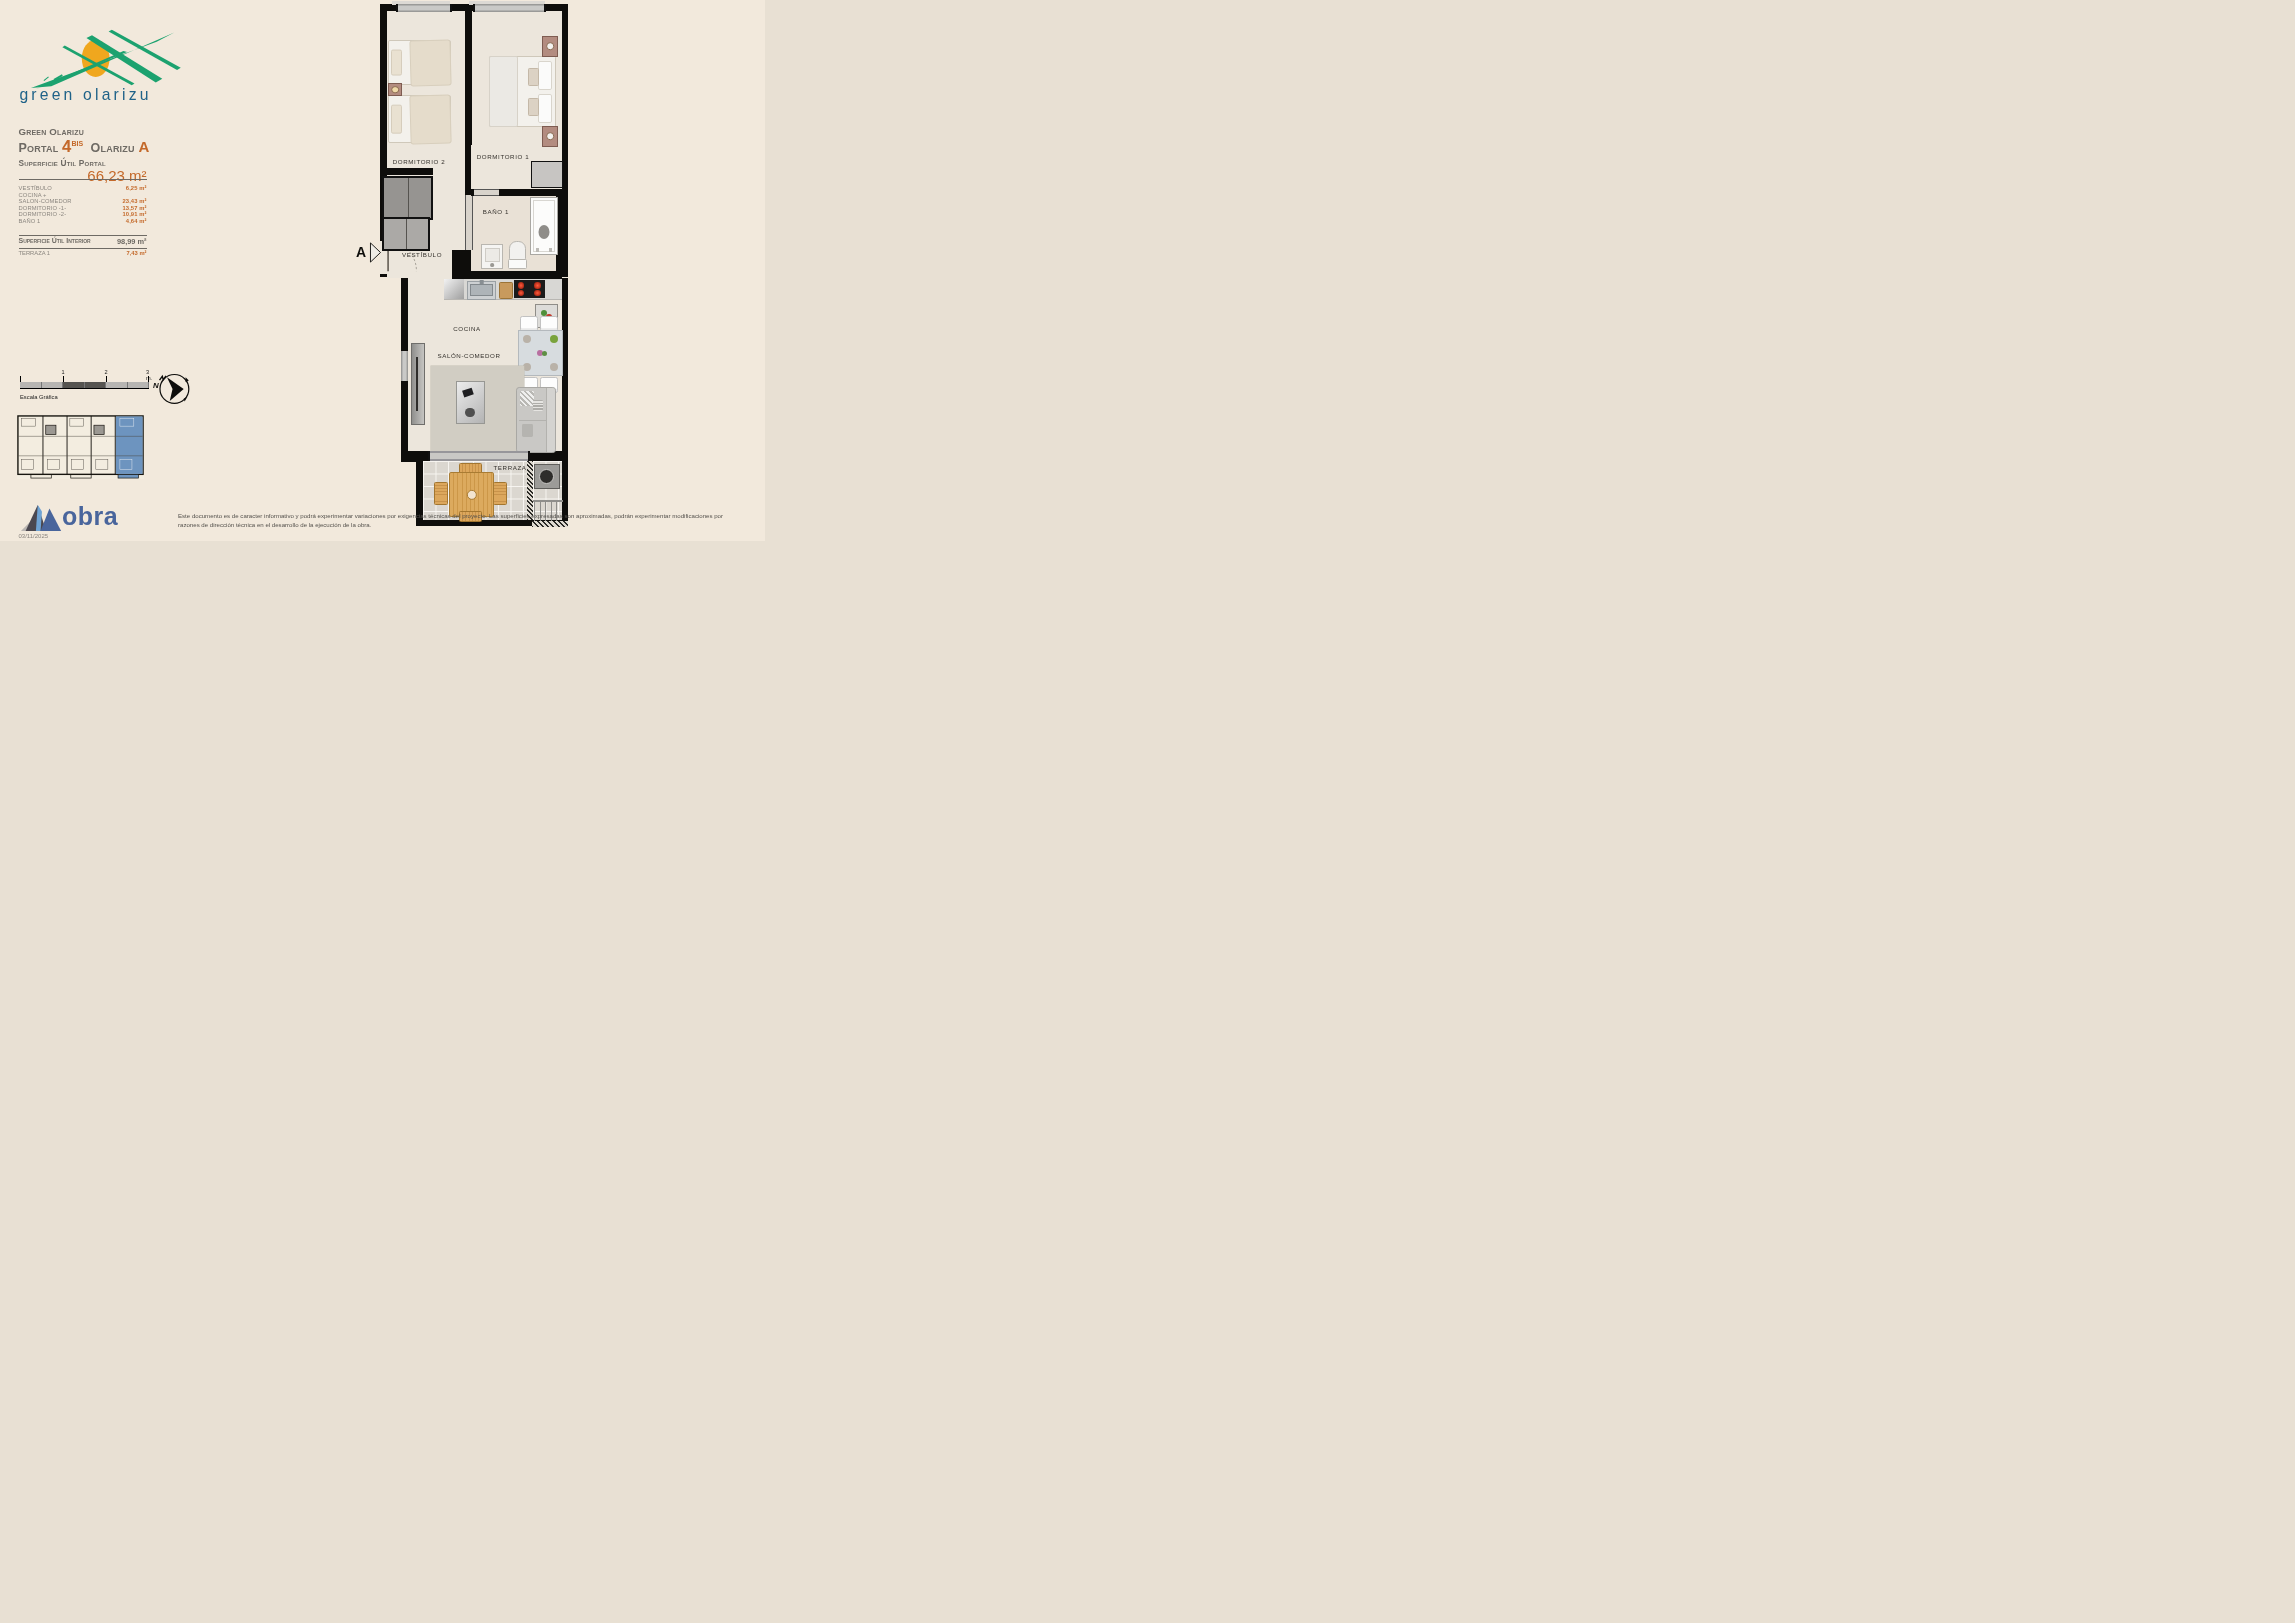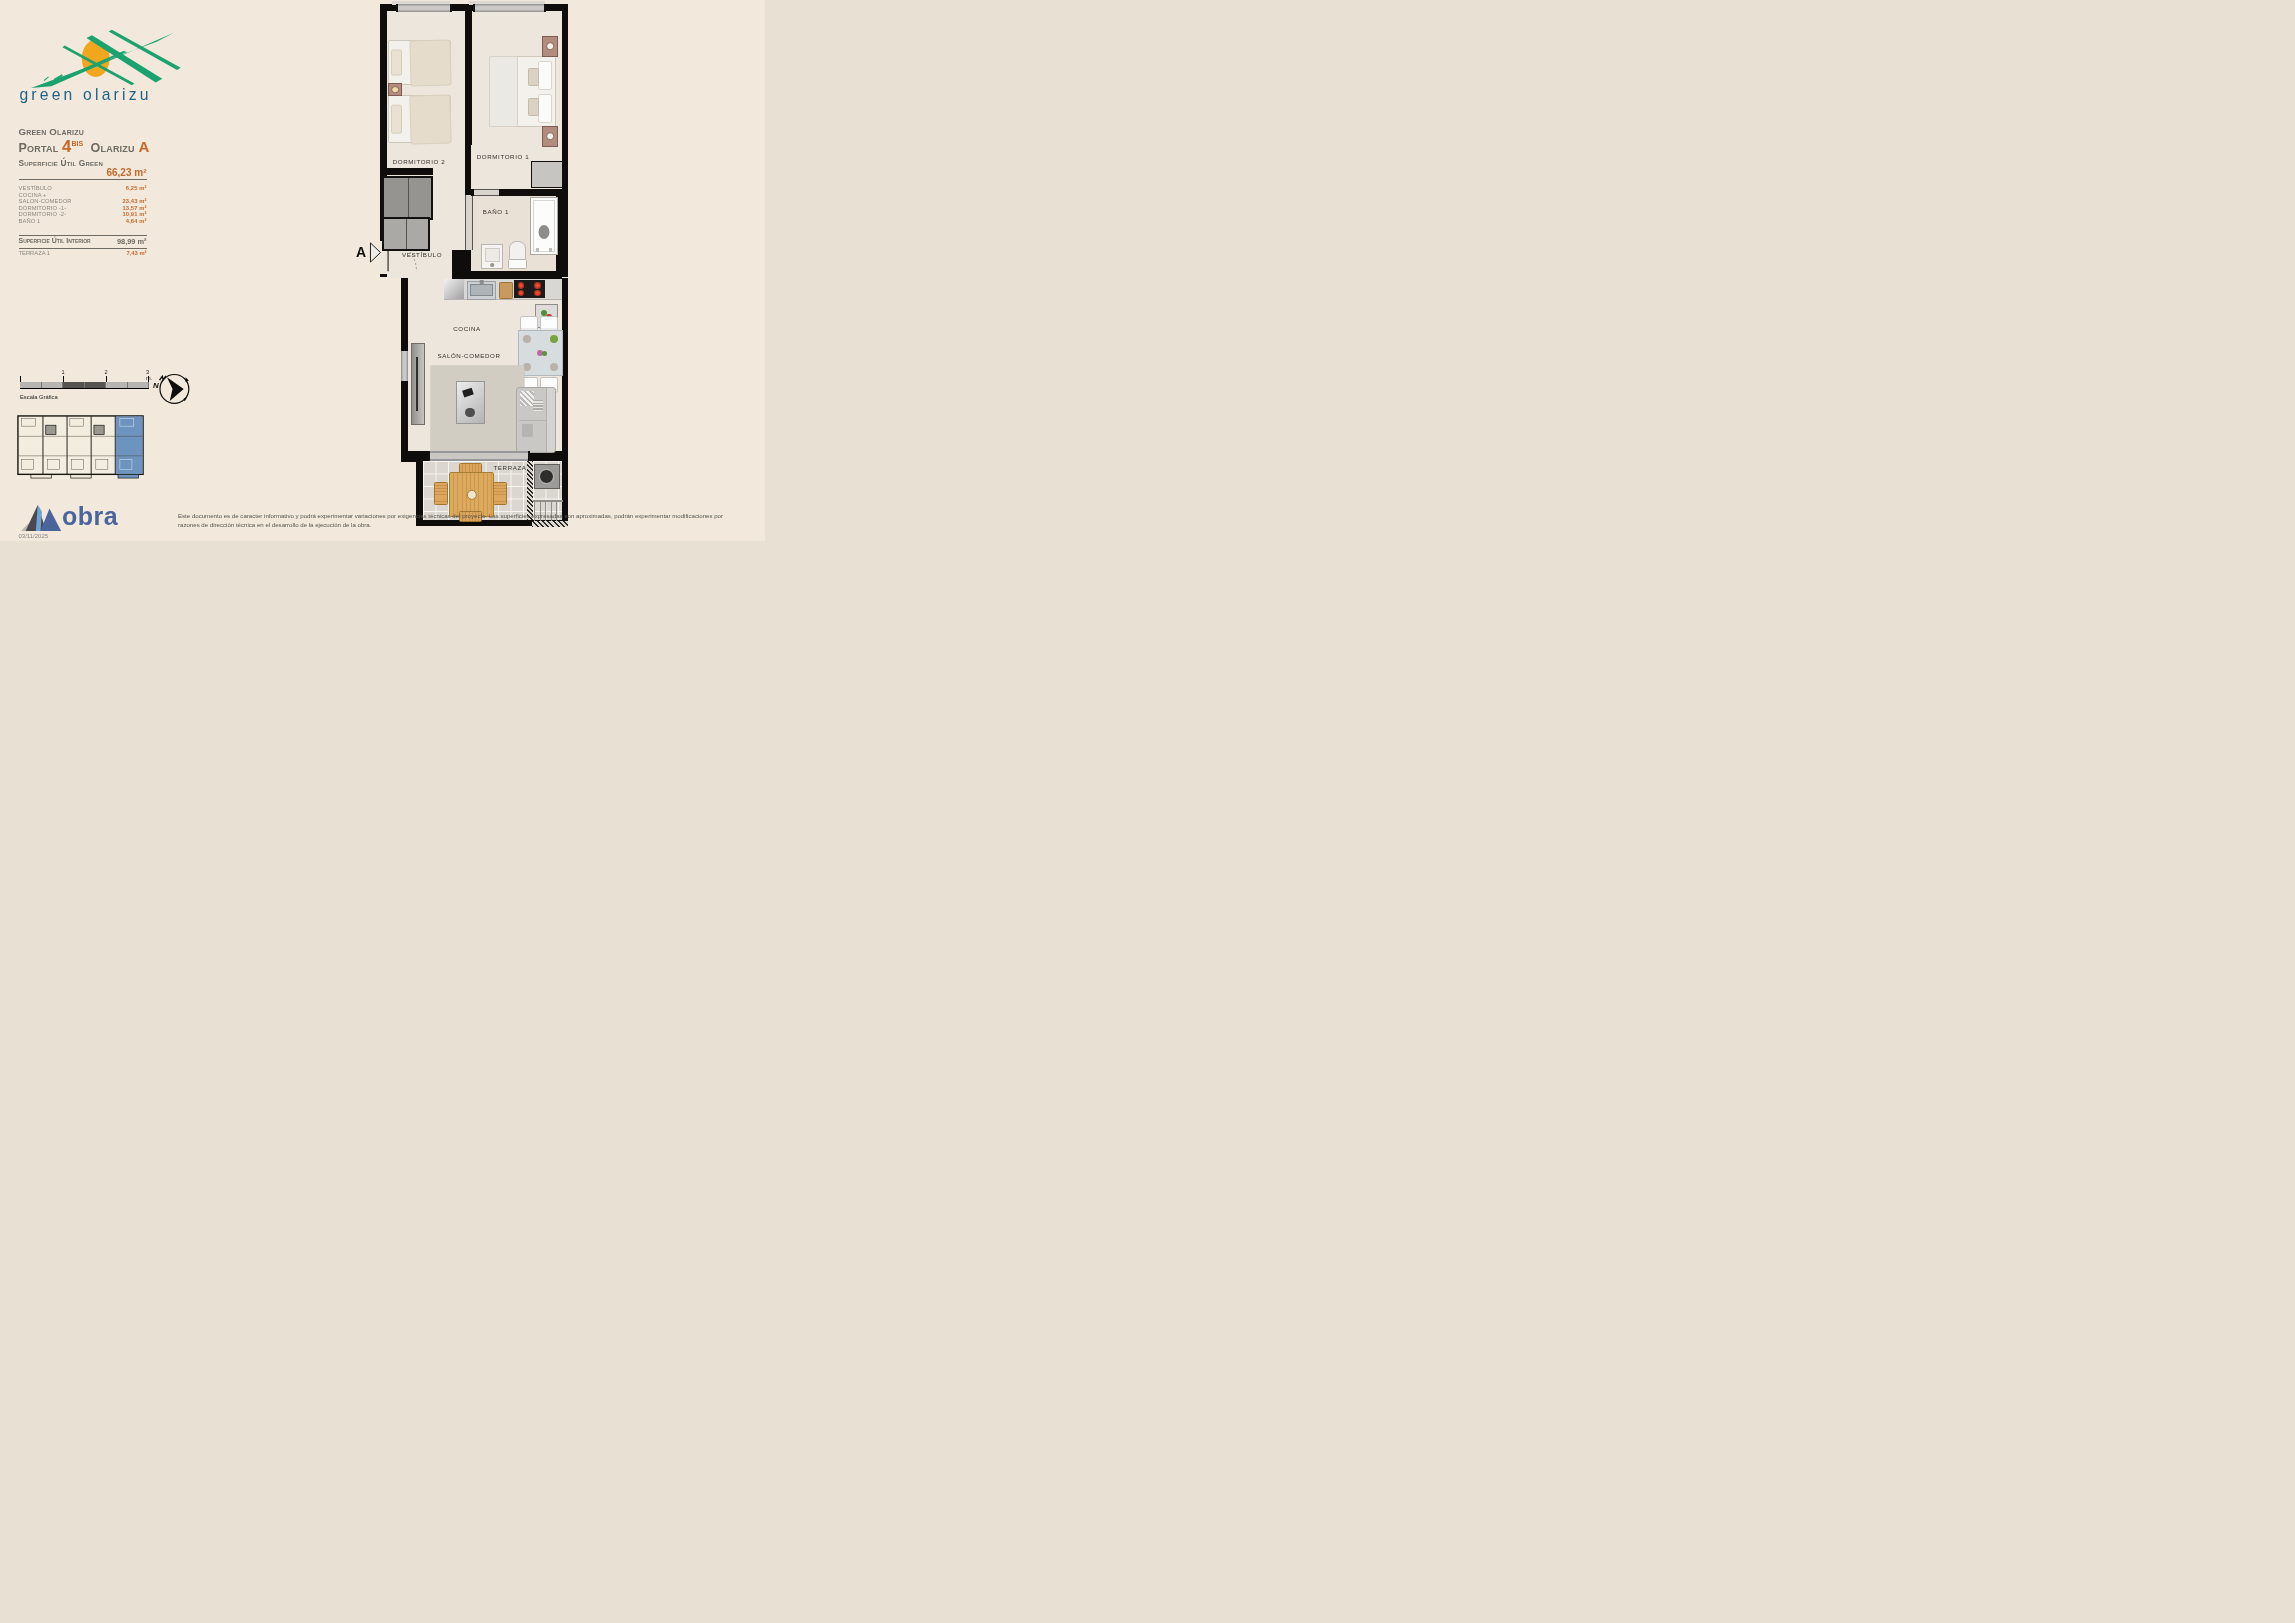--- a/index.html
+++ b/index.html
@@ -9,21 +9,21 @@
   .sc{font-variant:small-caps;}
 
   
   .project-title{left:18.5px;top:126px;font-size:9.7px;font-weight:bold;color:#6e6a64;letter-spacing:0.2px;}
   .portal-line{left:18.5px;top:137px;color:#6e6a64;font-weight:bold;font-size:12.5px;letter-spacing:0.2px;}
   .orange{color:#c4692a;}
   .portal-num{font-size:16.7px;}
   .portal-sup{font-size:7px;vertical-align:6.5px;letter-spacing:0;}
   .unit-letter{font-size:15px;}
   .total-label{left:18.5px;top:158px;font-size:8.3px;font-weight:bold;color:#6e6a64;letter-spacing:0.2px;}
-  .total-value{left:18.5px;top:167px;width:128px;text-align:right;font-size:10px;font-weight:bold;}
+  .total-value{left:18.5px;top:167px;width:128px;text-align:right;font-size:15px;font-weight:normal;}
   .rule{left:18.5px;height:1.4px;background:#6e6a64;width:128px;}
   .r1{top:179px;} .r2{top:235px;} .r3{top:248px;}
   .rows{left:18.5px;top:185px;width:128px;}
   .arow{display:flex;justify-content:space-between;font-size:5.8px;line-height:6.6px;color:#8c8780;letter-spacing:0.1px;}
   .arow b{color:#c4692a;font-weight:bold;}
   .interior-row{left:18.5px;top:237px;width:128px;display:flex;justify-content:space-between;color:#6e6a64;font-weight:bold;}
   .interior-row .lab{font-size:7px;} .interior-row .val{font-size:7.4px;}
   .terraza-row{left:18.5px;top:250px;width:128px;display:flex;justify-content:space-between;font-size:5.8px;color:#8c8780;}
   .terraza-row b{color:#c4692a;}
 
@@ -80,21 +80,21 @@
     <line x1="64" y1="128" x2="84" y2="118" stroke="#1ca26f" stroke-width="3"></line>
     <line x1="56" y1="120" x2="66" y2="112" stroke="#1ca26f" stroke-width="2.5"></line>
   </svg>
   <div class="abs" style="left:19.4px;top:86px;font-size:15.7px;letter-spacing:3.2px;color:#1f6288;">green olarizu</div>
 
   <div class="abs project-title sc">Green Olarizu</div>
   <div class="abs portal-line">
     <span class="sc">Portal</span><span> </span><span class="orange portal-num">4</span><span class="orange portal-sup">BIS</span><span>&nbsp;&nbsp;</span><span class="sc">Olarizu</span><span> </span><span class="orange unit-letter">A</span>
   </div>
 
-  <div class="abs total-label sc">Superficie Útil Green</div>
+  <div class="abs total-label sc">Superficie Útil Portal</div>
   <div class="abs total-value orange">66,23 m²</div>
   <div class="abs rule r1"></div>
 
   <div class="abs rows">
     <div class="arow">
         <span>VESTÍBULO</span>
         <b>6,25 m²</b>
       </div>
     <div class="arow">
         <span>COCINA +</span>

